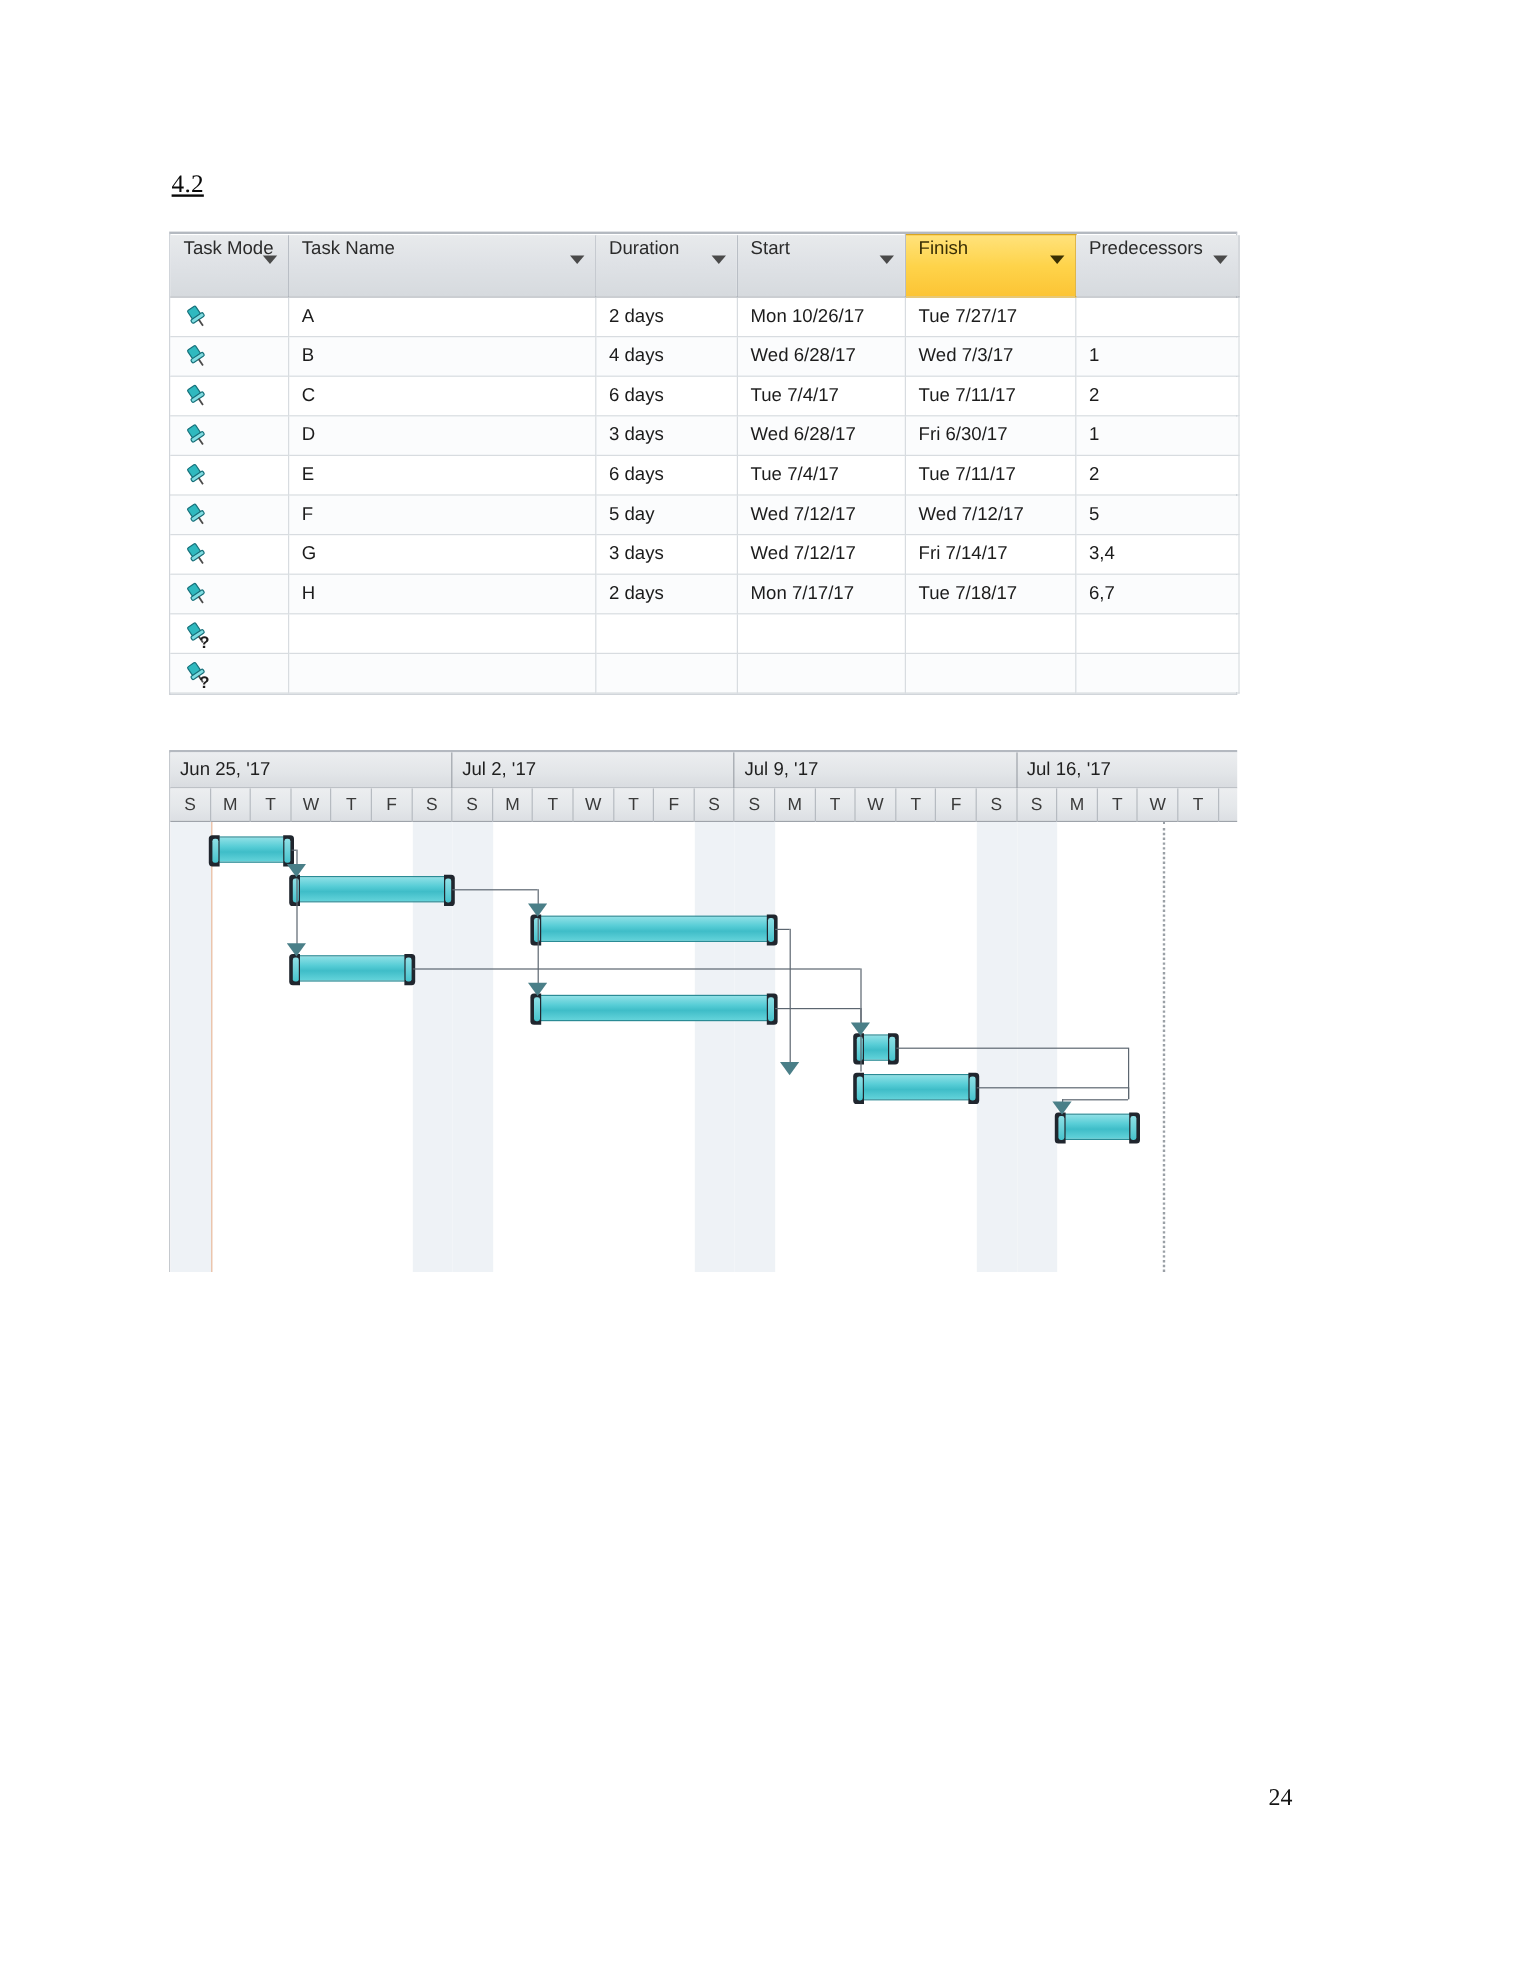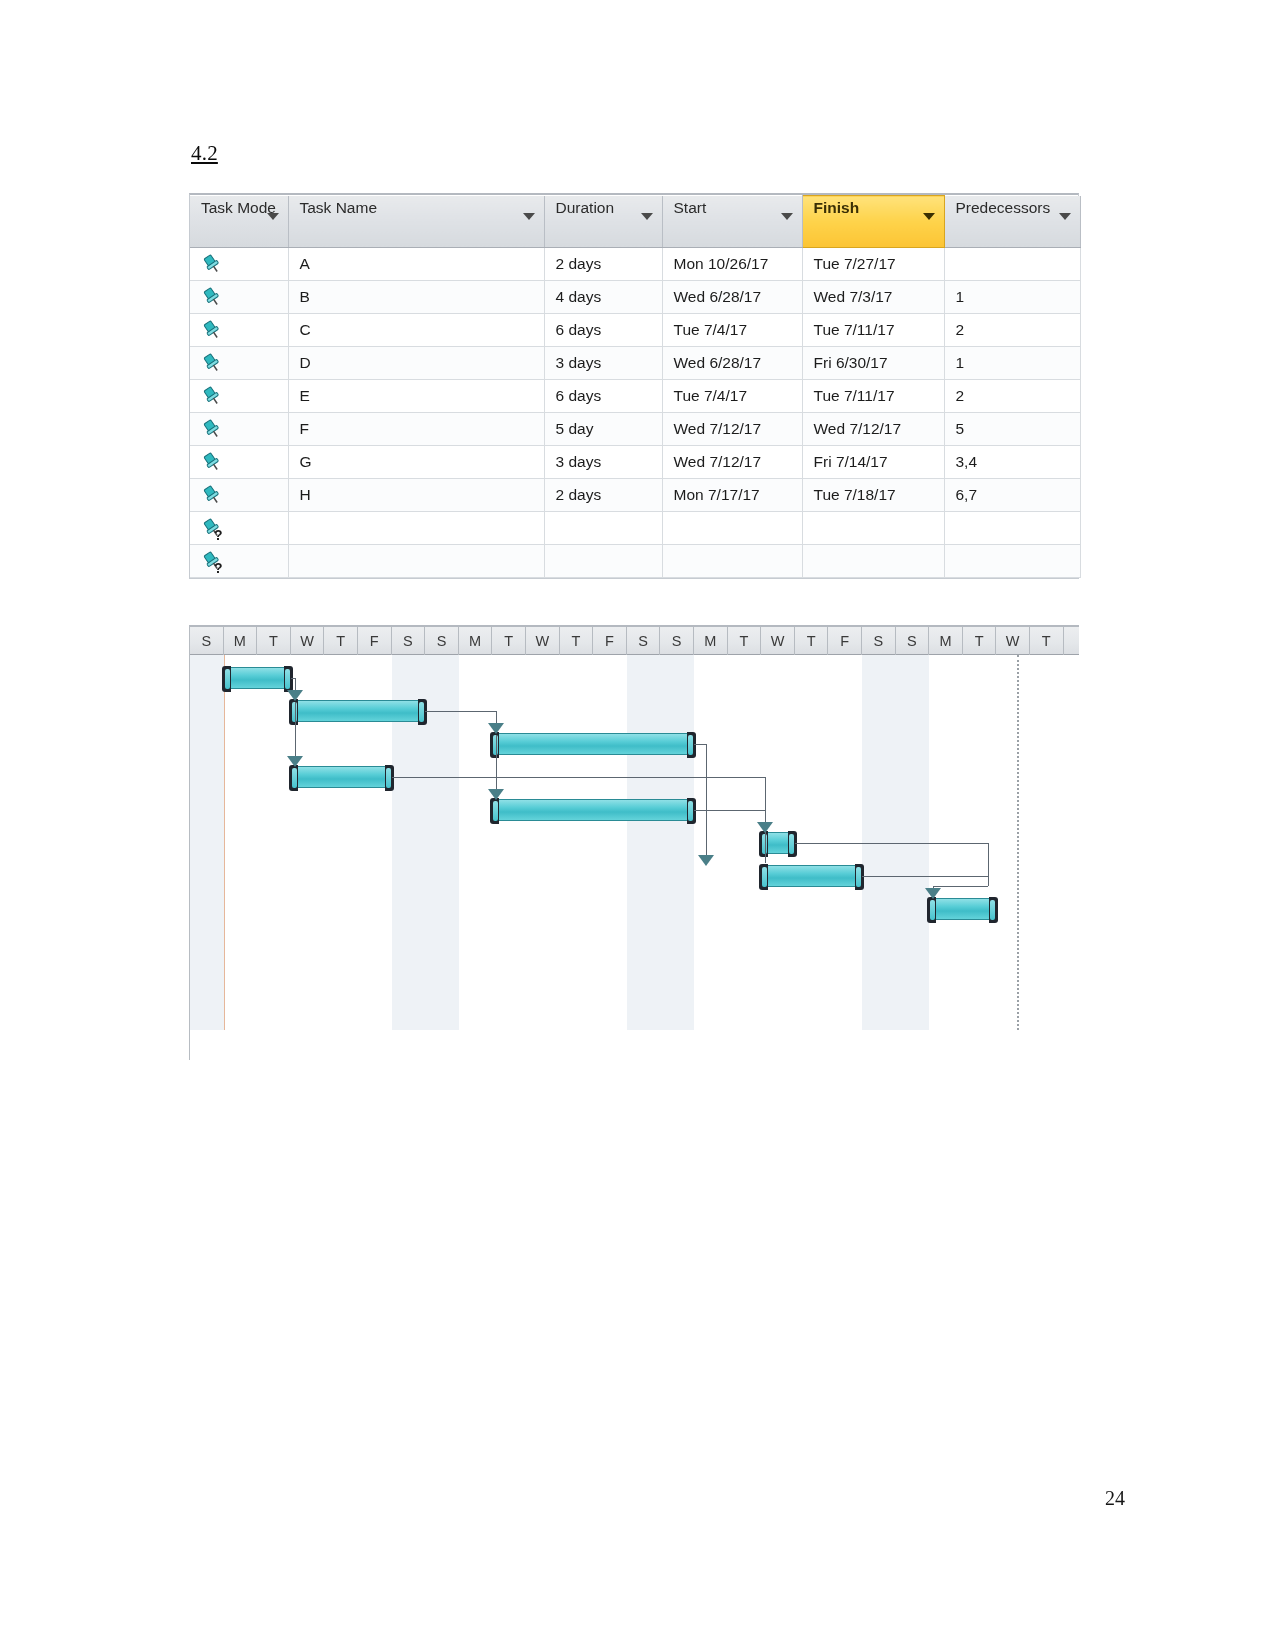--- a/index.html
+++ b/index.html
@@ -8,21 +8,20 @@
     width: 1275px; height: 1650px;
     background: #ffffff;
     font-family: "Liberation Sans", sans-serif;
   }
   .page {
     position: relative;
     width: 1077px;
     height: 1650px;
     background: #fff;
     overflow: hidden;
-    margin-left: 48px;
   }
 
   
   .section-heading {
     position: absolute;
     left: 143px;
     top: 141px;
     font-family: "Liberation Serif", serif;
     font-size: 21px;
     color: #0a0a0a;
@@ -67,21 +66,20 @@
     vertical-align: top;
     font-weight: normal;
     font-size: 15.5px;
     color: #2b2b2b;
     position: relative;
   }
   table.proj thead th.sorted {
     background: linear-gradient(to bottom, #ffe27a 0%, #fed34a 50%, #fcc434 100%);
     border: 1px solid #d8a51f;
     color: #3a2f05;
-    font-weight: bold;
   }
   table.proj thead th .hdr-label { display: block; line-height: 1.08; }
   .caret {
     position: absolute;
     right: 9px;
     top: 17px;
     width: 0; height: 0;
     border-left: 6px solid transparent;
     border-right: 6px solid transparent;
     border-top: 7px solid #4a4a4a;
@@ -412,20 +410,26 @@
             <td></td>
             <td class=""></td>
             <td class=""></td>
             <td class=""></td>
           </tr>
         </tbody>
     </table>
   </div>
 
   <div class="gantt">
+    <div class="gantt-head-weeks" id="week-header">
+        <div class="week-cell" style="left: 0px; width: 235.2px;">Jun 25, '17</div>
+        <div class="week-cell" style="left: 235.2px; width: 235.2px;">Jul 2, '17</div>
+        <div class="week-cell" style="left: 470.4px; width: 235.2px;">Jul 9, '17</div>
+        <div class="week-cell" style="left: 705.6px; width: 235.2px;">Jul 16, '17</div>
+      </div>
     <div class="gantt-head-days" id="day-header">
         <div class="day-cell" style="left: 0px; width: 33.6px;">S</div>
         <div class="day-cell" style="left: 33.6px; width: 33.6px;">M</div>
         <div class="day-cell" style="left: 67.2px; width: 33.6px;">T</div>
         <div class="day-cell" style="left: 100.8px; width: 33.6px;">W</div>
         <div class="day-cell" style="left: 134.4px; width: 33.6px;">T</div>
         <div class="day-cell" style="left: 168px; width: 33.6px;">F</div>
         <div class="day-cell" style="left: 201.6px; width: 33.6px;">S</div>
         <div class="day-cell" style="left: 235.2px; width: 33.6px;">S</div>
         <div class="day-cell" style="left: 268.8px; width: 33.6px;">M</div>

